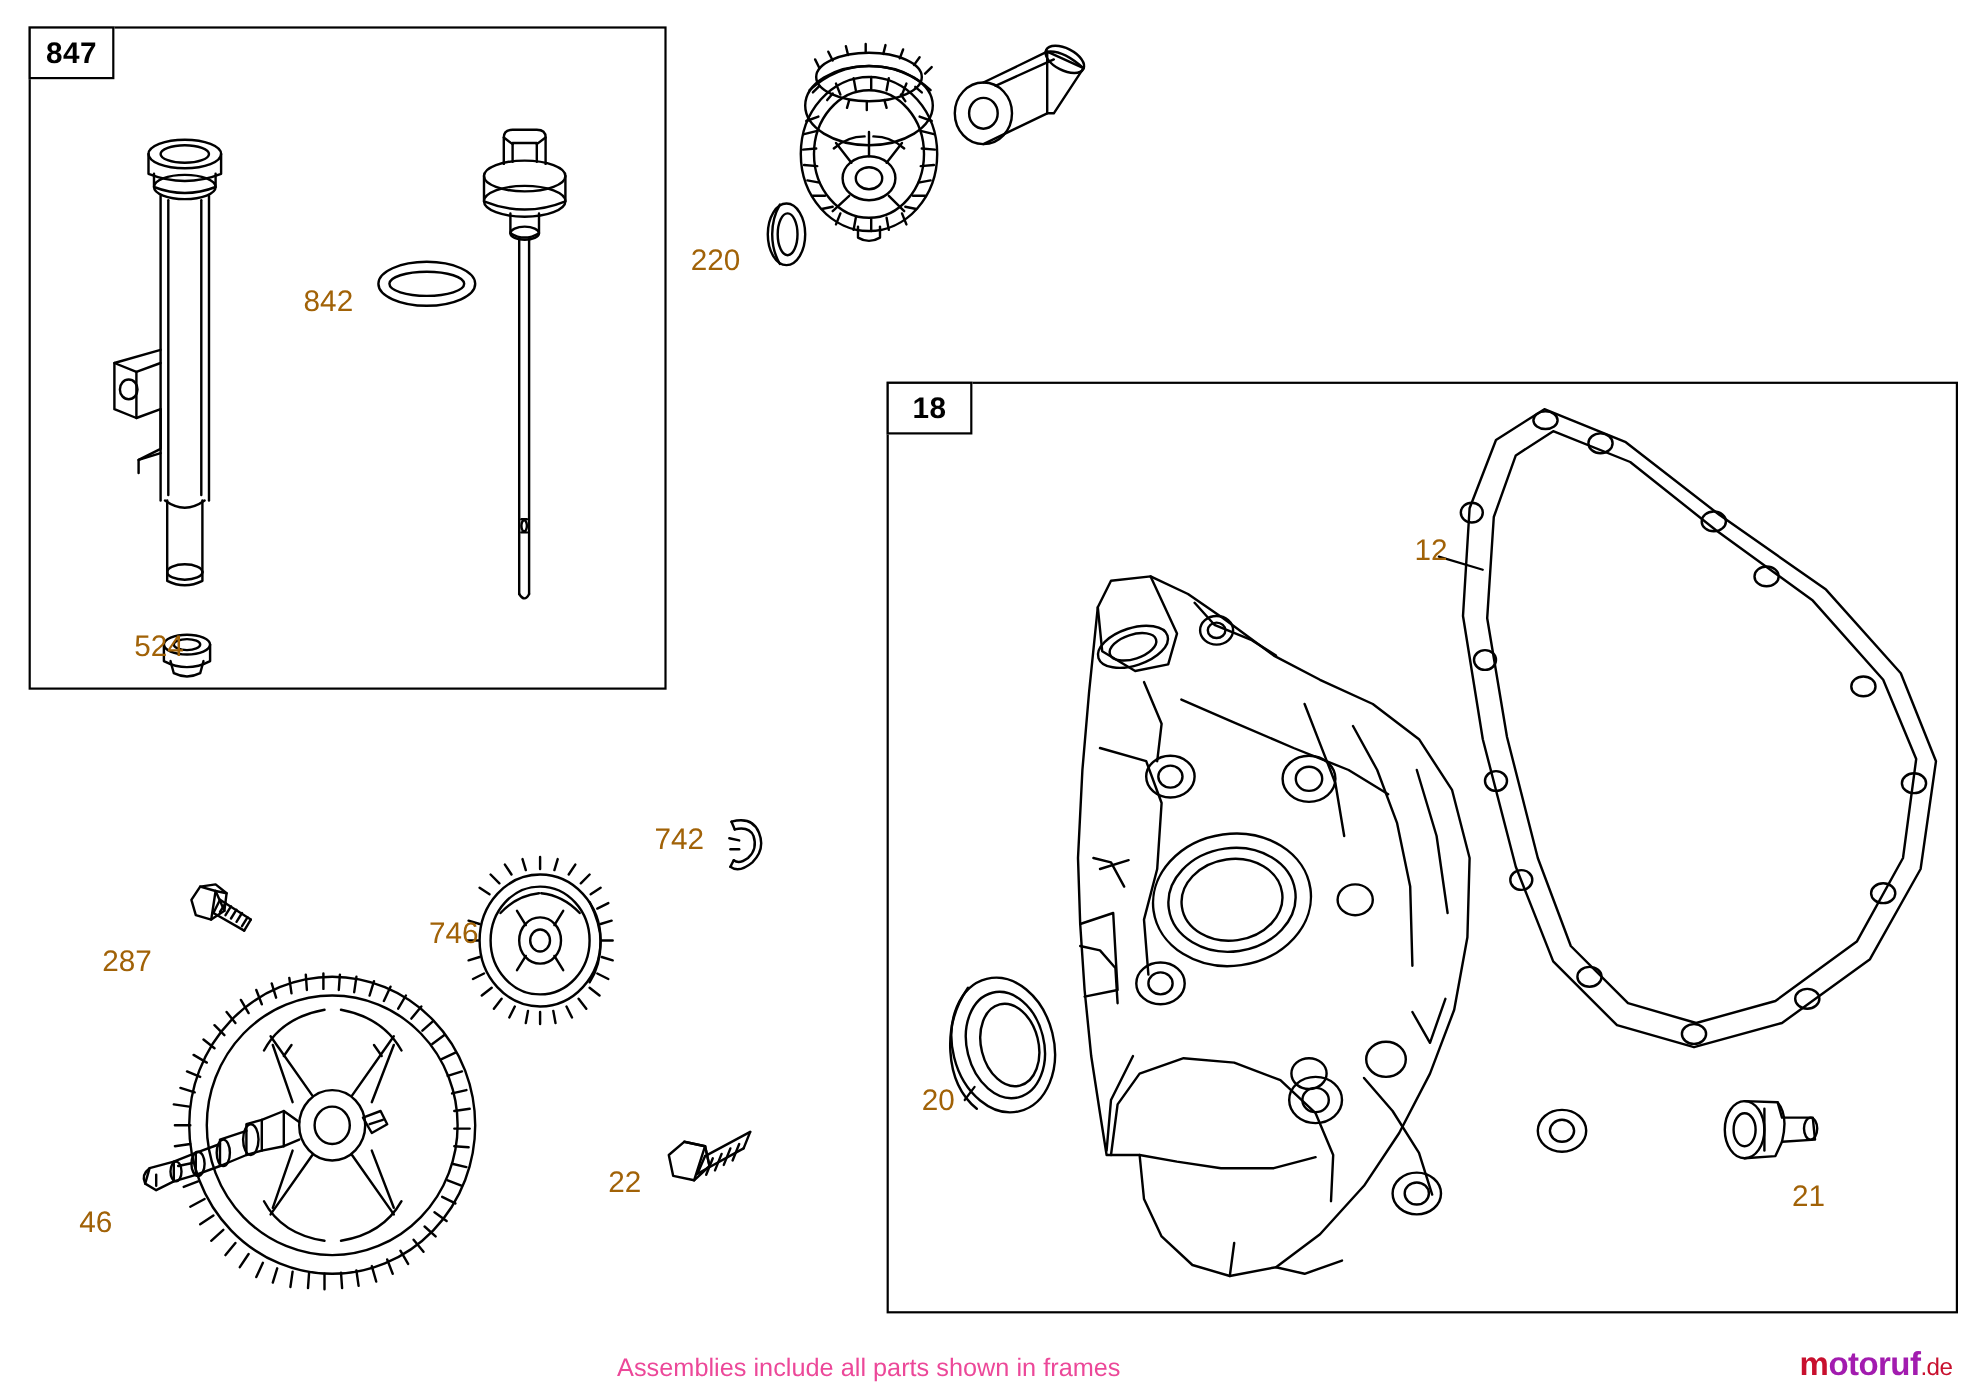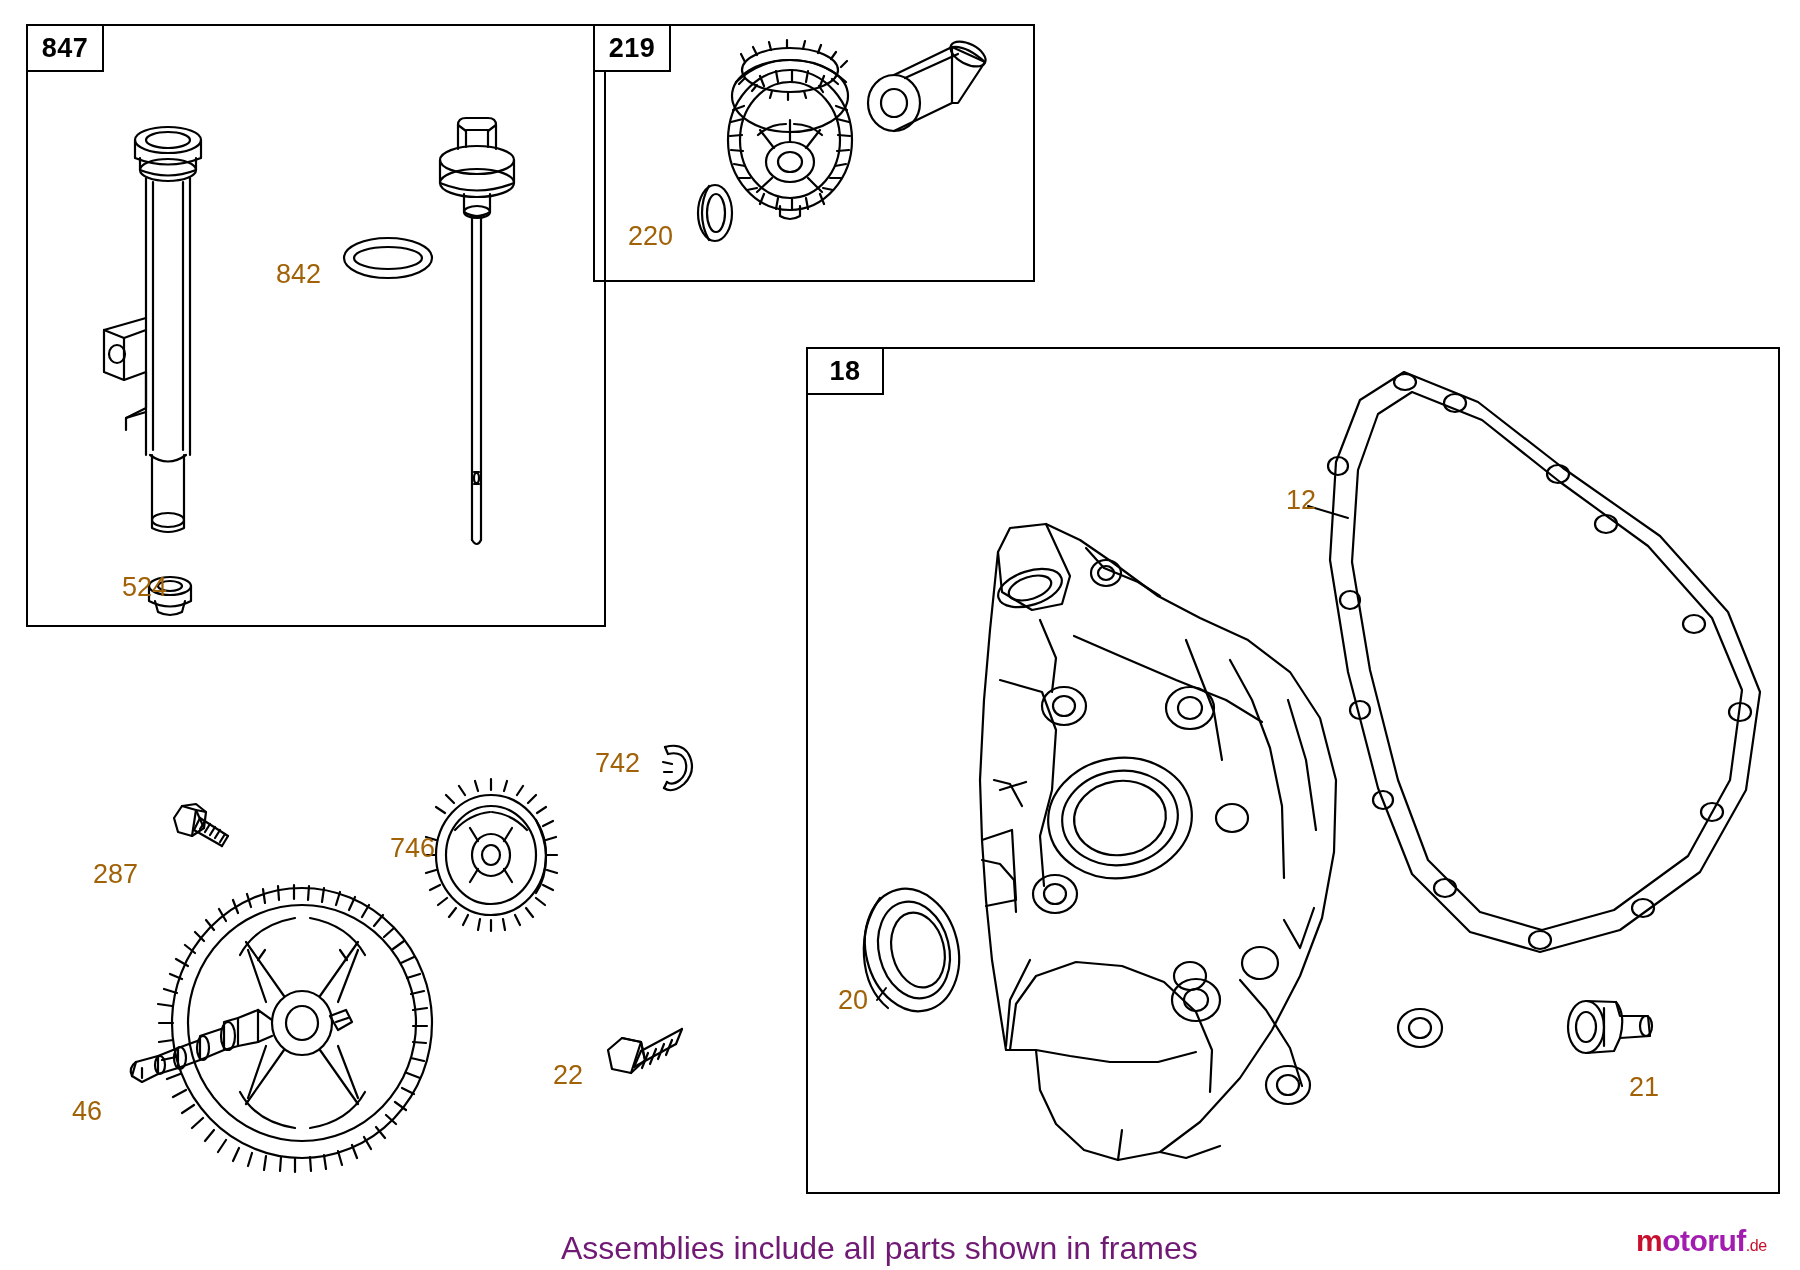--- a/index.html
+++ b/index.html
@@ -45,34 +45,34 @@
   }
   .callout {
     position: absolute;
     font-size: 27px;
     color: #a16207;
     white-space: nowrap;
     font-family: "Liberation Sans", sans-serif;
   }
   .caption {
     position: absolute;
-    font-size: 32px;
-    color: #701a75;
+    font-size: 23px;
+    color: #ec4899;
     white-space: nowrap;
   }
   .wm {
     position: absolute;
     font-size: 30px;
     font-weight: bold;
     letter-spacing: -0.5px;
     white-space: nowrap;
   }
   .wm .m { color: #c8102e; }
   .wm .rest { color: #a21caf; }
-  .wm .de { color: #c8102e; font-weight: normal; font-size: 16px; }
+  .wm .de { color: #c8102e; font-weight: normal; font-size: 22px; }
   svg.art {
     position: absolute;
     left: 0;
     top: 0;
     width: 1800px;
     height: 1270px;
     pointer-events: none;
   }
   .art path, .art ellipse, .art circle, .art line, .art polygon, .art rect, .art polyline {
     vector-effect: non-scaling-stroke;
@@ -81,23 +81,20 @@
 </head>
 <body>
 
 <div id="sheet">
 
   <div class="frame" style="left:26px; top:24px; width:580px; height:603px;">
     <div class="frame-tag">847</div>
   </div>
 
 
-  <div class="frame" style="left:593px; top:24px; width:442px; height:258px;">
-    <div class="frame-tag">219</div>
-  </div>
 
   <div class="frame" style="left:806px; top:347px; width:974px; height:847px;">
     <div class="frame-tag">18</div>
   </div>
 
   <svg class="art" viewBox="0 0 1800 1270">
     <g fill="none" stroke="#000" stroke-width="2.2" stroke-linejoin="round" stroke-linecap="round">
 
       <g>
 

